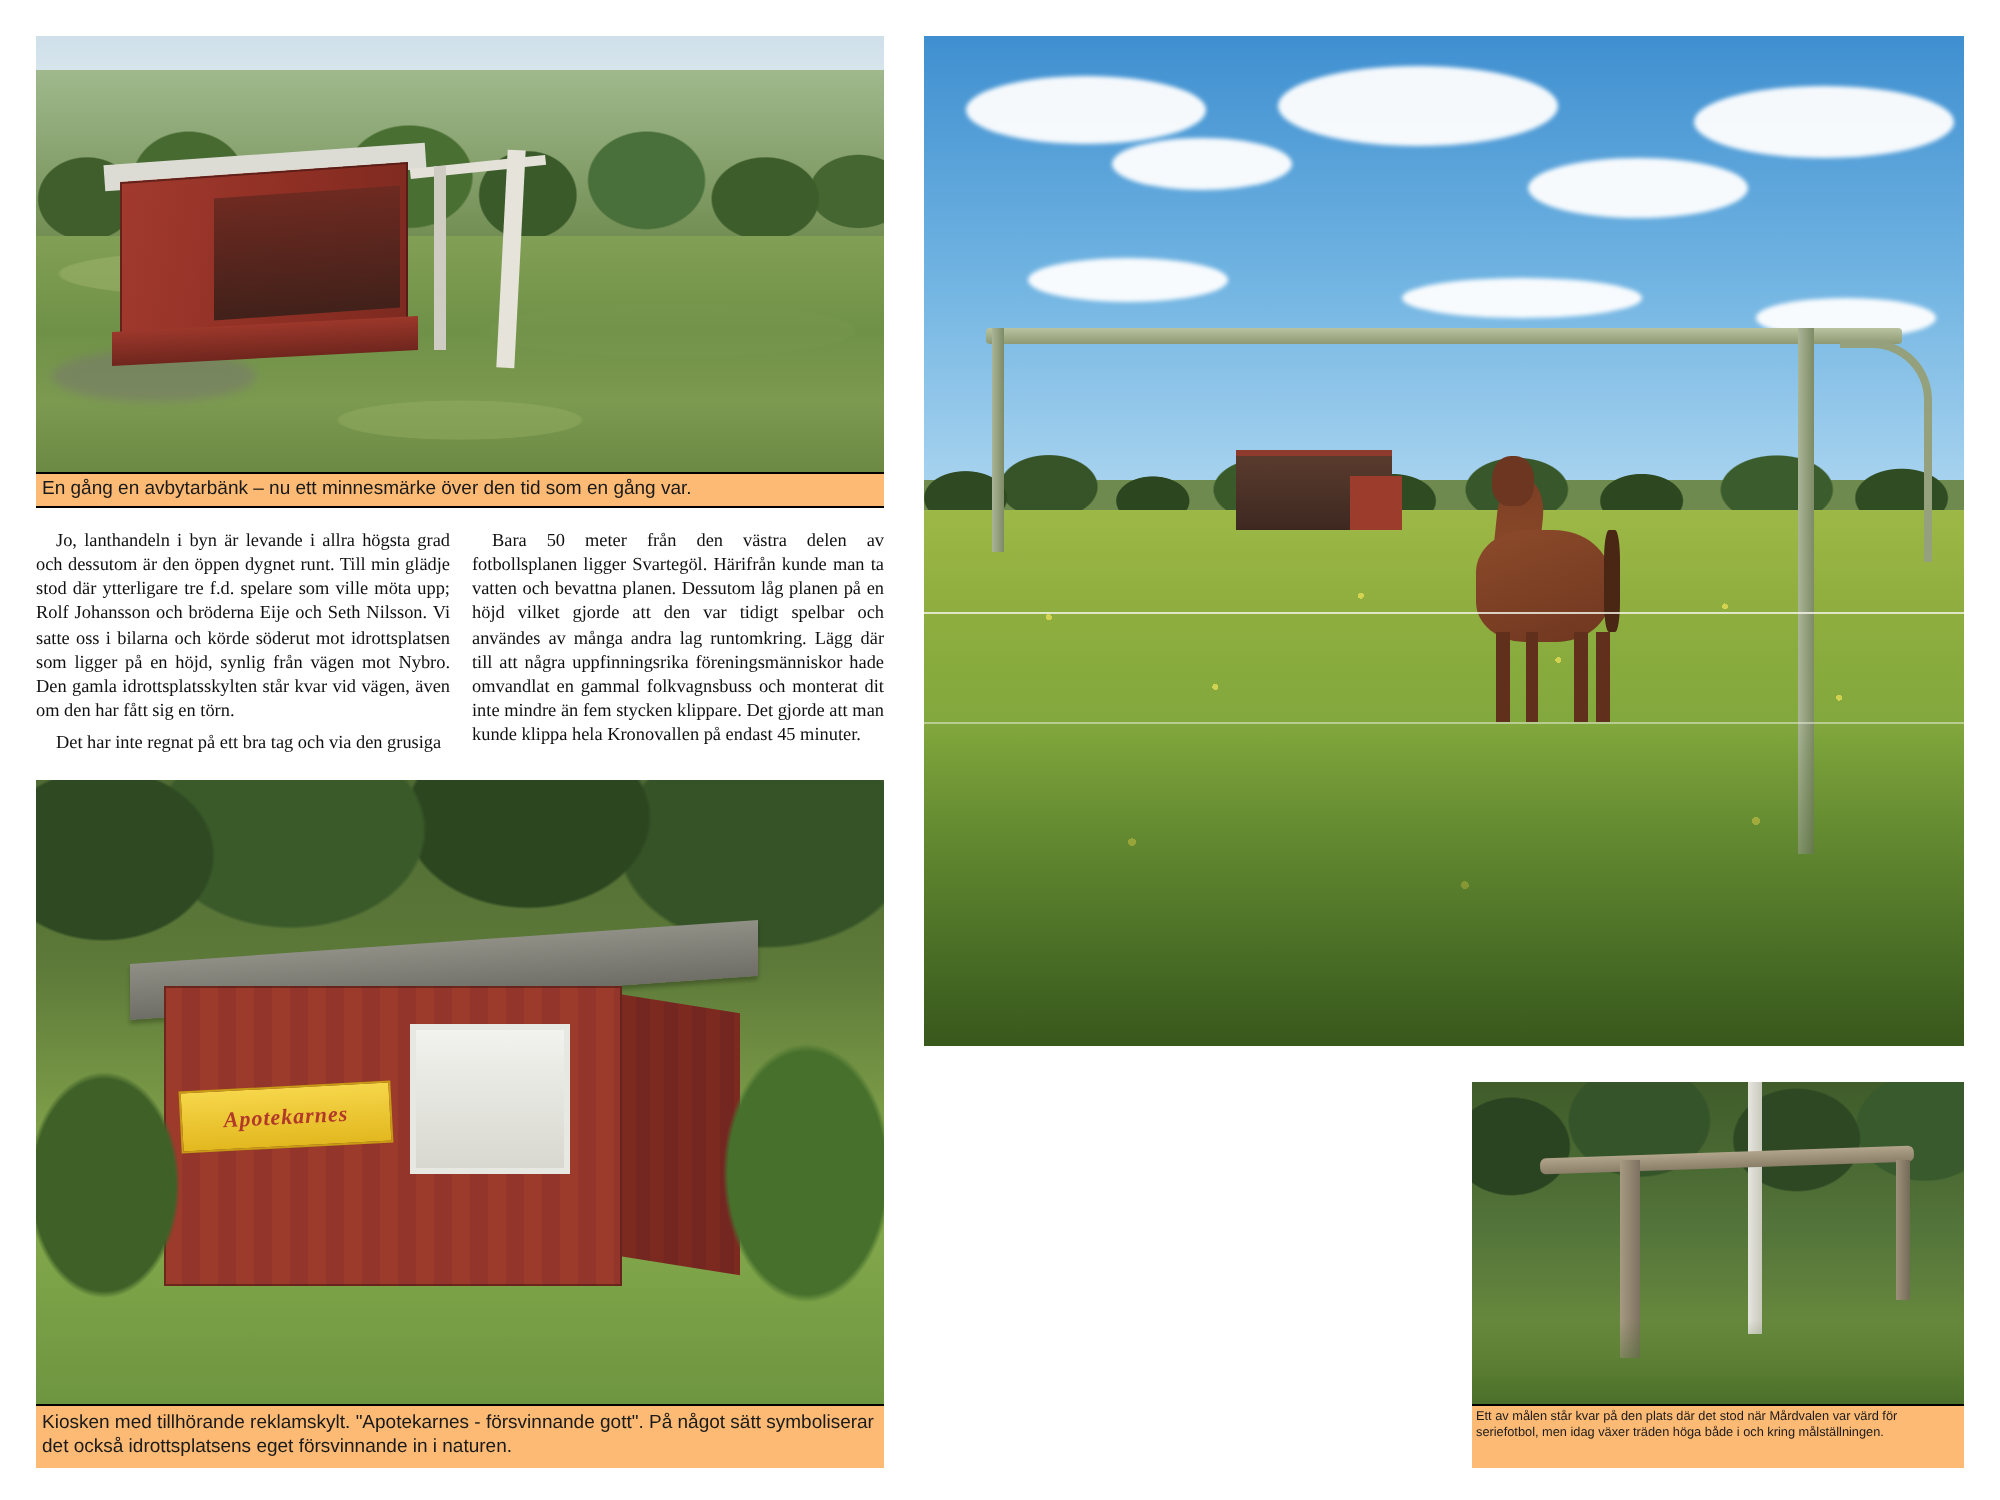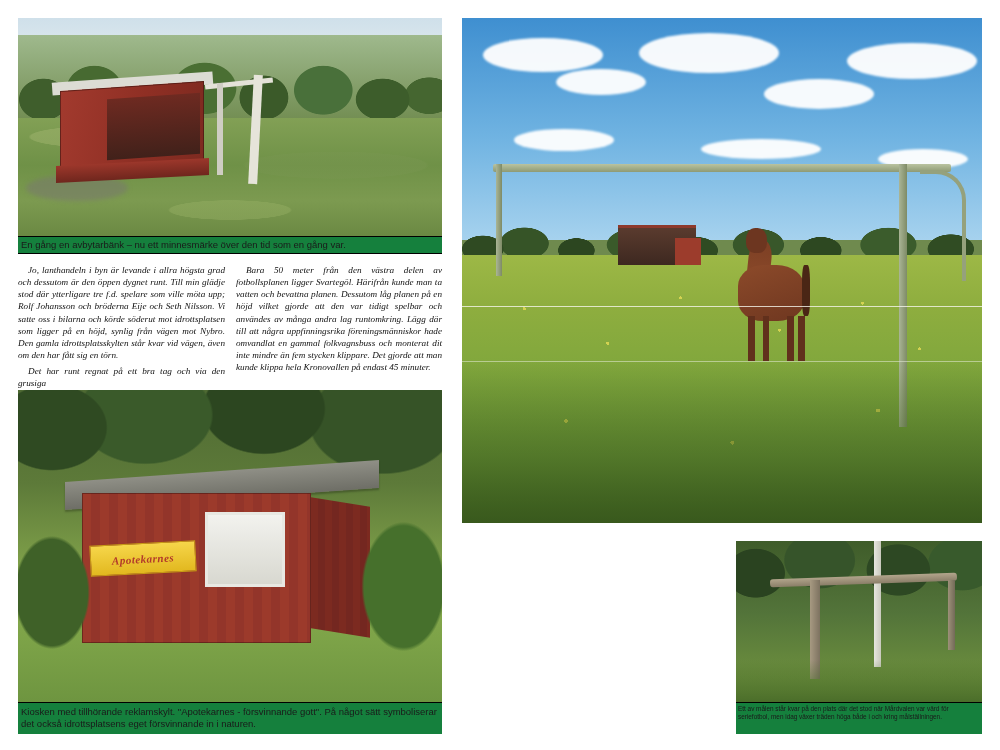--- a/index.html
+++ b/index.html
@@ -27,39 +27,38 @@
   }
   .photo .sky,
   .photo .layer {
     position: absolute;
     left: 0; right: 0;
   }
 
   
   .caption {
     position: absolute;
-    background: #15803d;
+    background: #fdba74;
     color: #1a1a1a;
     font-family: "Liberation Sans", sans-serif;
     line-height: 1.25;
   }
   .caption.bordered {
     border-top: 1px solid #000;
     border-bottom: 1px solid #000;
   }
 
   
   .bodycol {
     position: absolute;
     font-family: "Liberation Serif", serif;
     font-size: 9.2px;
     line-height: 1.32;
     color: #111;
     text-align: justify;
-    font-style: italic;
   }
   .bodycol p { margin: 0 0 4px 0; text-indent: 10px; }
 
   
   #photo-bench { left: 18px; top: 18px; width: 424px; height: 218px; }
   #photo-bench .sky-band {
     top: 0; height: 26%;
     background: linear-gradient(#cfe0ea, #e8eef0);
   }
   #photo-bench .treeline {
@@ -432,21 +431,21 @@
     <div class="bench-seat"></div>
     <div class="rail"></div>
     <div class="post-b"></div>
     <div class="post-a"></div>
   </div>
 
   <div class="caption bordered" id="caption-bench">En gång en avbytarbänk – nu ett minnesmärke över den tid som en gång var.</div>
 
   <div class="bodycol" id="col-left">
     <p>Jo, lanthandeln i byn är levande i allra högsta grad och dessutom är den öppen dygnet runt. Till min glädje stod där ytterligare tre f.d. spelare som ville möta upp; Rolf Johansson och bröderna Eije och Seth Nilsson. Vi satte oss i bilarna och körde söderut mot idrottsplatsen som ligger på en höjd, synlig från vägen mot Nybro. Den gamla idrottsplatsskylten står kvar vid vägen, även om den har fått sig en törn.</p>
-    <p>Det har runt regnat på ett bra tag och via den grusiga</p>
+    <p>Det har inte regnat på ett bra tag och via den grusiga</p>
   </div>
 
   <div class="bodycol" id="col-right">
     <p>Bara 50 meter från den västra delen av fotbollsplanen ligger Svartegöl. Härifrån kunde man ta vatten och bevattna planen. Dessutom låg planen på en höjd vilket gjorde att den var tidigt spelbar och användes av många andra lag runtomkring. Lägg där till att några uppfinningsrika föreningsmänniskor hade omvandlat en gammal folkvagnsbuss och monterat dit inte mindre än fem stycken klippare. Det gjorde att man kunde klippa hela Kronovallen på endast 45 minuter.</p>
   </div>
 
   <div class="photo" id="photo-horse">
     <div class="sky"></div>
     <div class="cloud" style="left:4%;top:4%;width:120px;height:34px;"></div>
     <div class="cloud" style="left:18%;top:10%;width:90px;height:26px;"></div>

